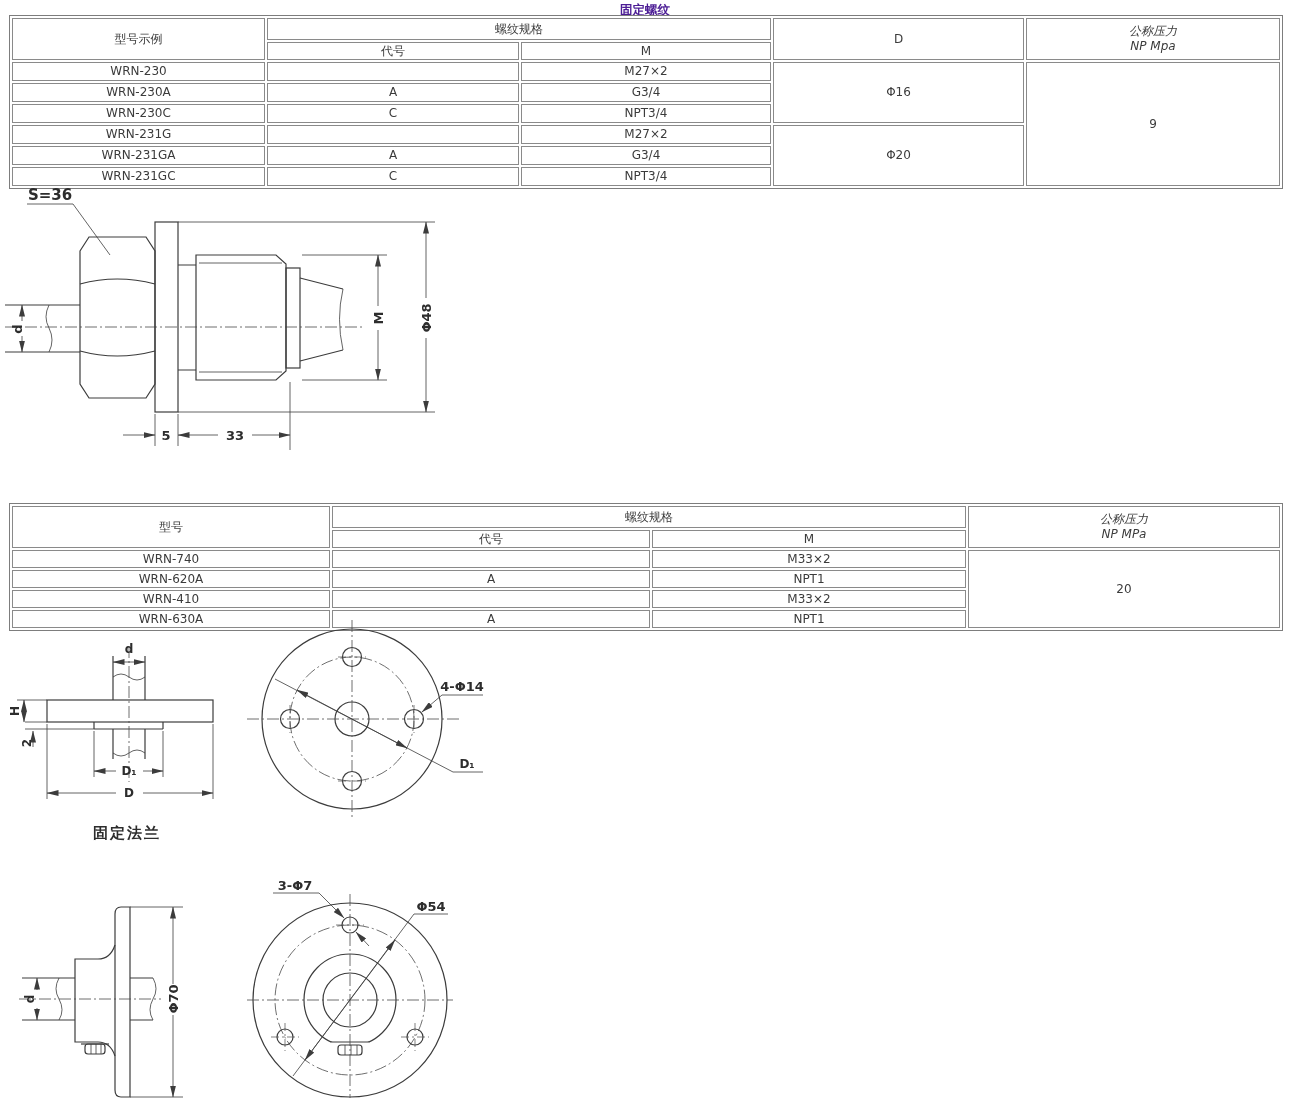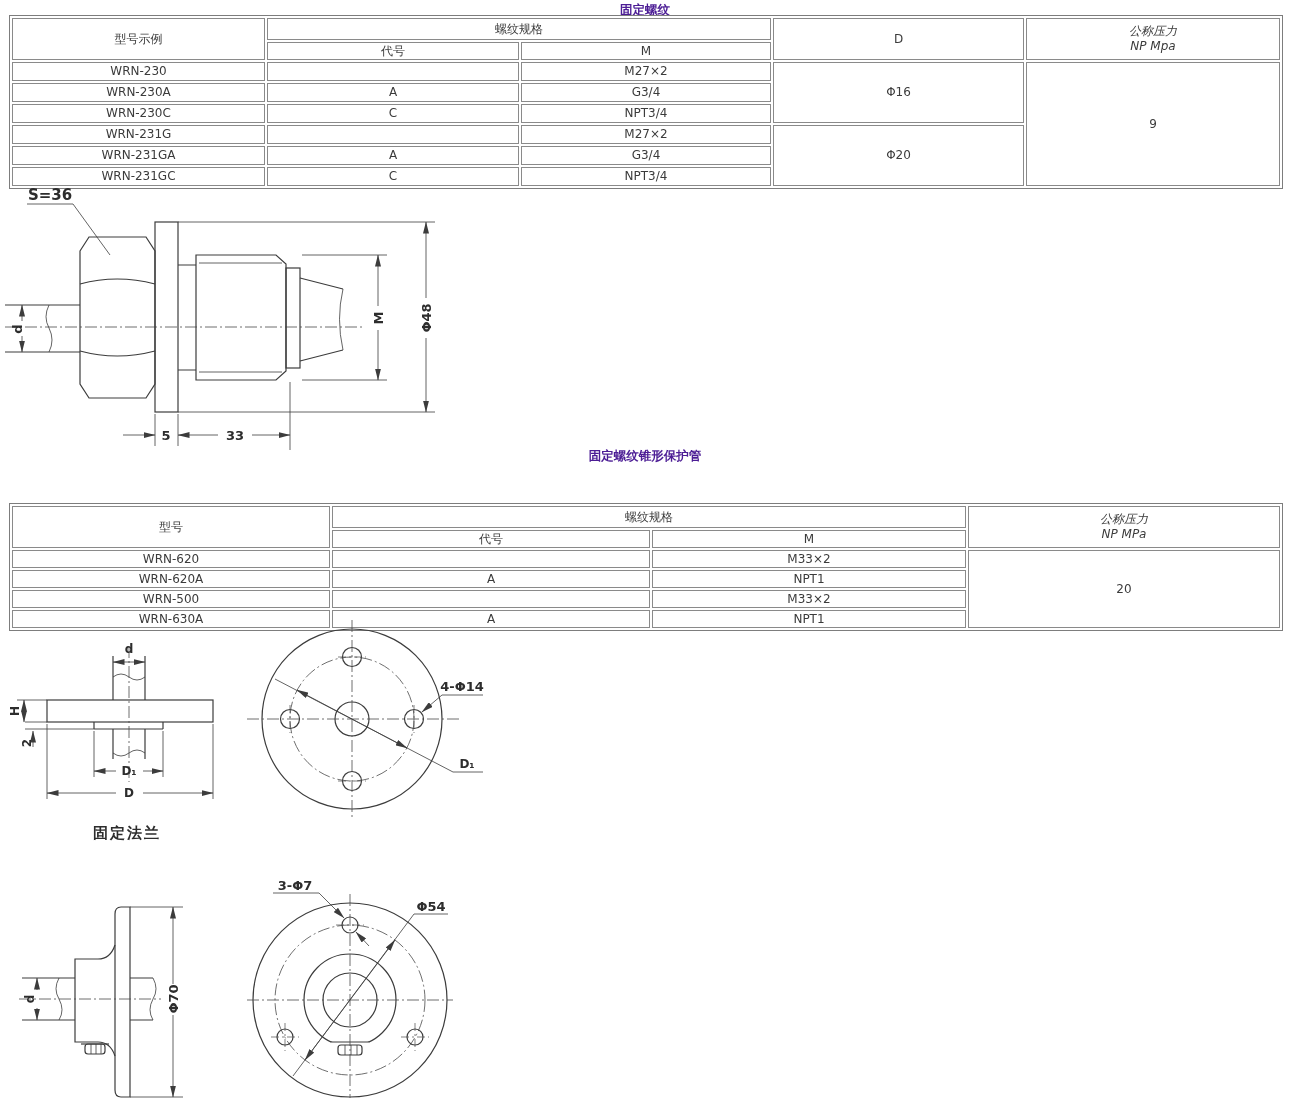--- a/index.html
+++ b/index.html
@@ -141,21 +141,20 @@
     <g>
       <path class="th" d="M150,226 V258 M173,226 V258 M285,194 V262"></path>
       <path class="th" d="M118,247 L150,247" marker-end="url(#arA)"></path>
       <text class="dim" x="161" y="252" text-anchor="middle">5</text>
       <path class="th" d="M173,247 H213" marker-start="url(#arA)"></path>
       <path class="th" d="M247,247 H285" marker-end="url(#arA)"></path>
       <text class="dim" x="230" y="252" text-anchor="middle">33</text>
     </g>
   </svg>
 
-  <div class="sec-title" style="top:448px;">固定螺纹锥形保护管</div>
 
   <table class="spec" style="top:503px;">
     <colgroup>
         <col style="width:318px">
         <col style="width:318px">
         <col style="width:314px">
         <col>
       </colgroup>
     <tbody>
         <tr>
@@ -164,32 +163,32 @@
       <td class="h1" rowspan="2">
         <span class="blk">公称压力</span>
         <span class="blk">NP MPa</span>
       </td>
     </tr>
     <tr>
       <td class="h2">代号</td>
       <td class="h2">M</td>
     </tr>
     <tr>
-      <td class="dr2">WRN-620</td>
+      <td class="dr2">WRN-740</td>
       <td class="dr2"></td>
       <td class="dr2">M33×2</td>
       <td class="dr2" rowspan="4">20</td>
     </tr>
     <tr>
       <td class="dr2">WRN-620A</td>
       <td class="dr2">A</td>
       <td class="dr2">NPT1</td>
     </tr>
     <tr>
-      <td class="dr2">WRN-500</td>
+      <td class="dr2">WRN-410</td>
       <td class="dr2"></td>
       <td class="dr2">M33×2</td>
     </tr>
     <tr>
       <td class="dr2">WRN-630A</td>
       <td class="dr2">A</td>
       <td class="dr2">NPT1</td>
     </tr>
   </tbody>
     </table>

